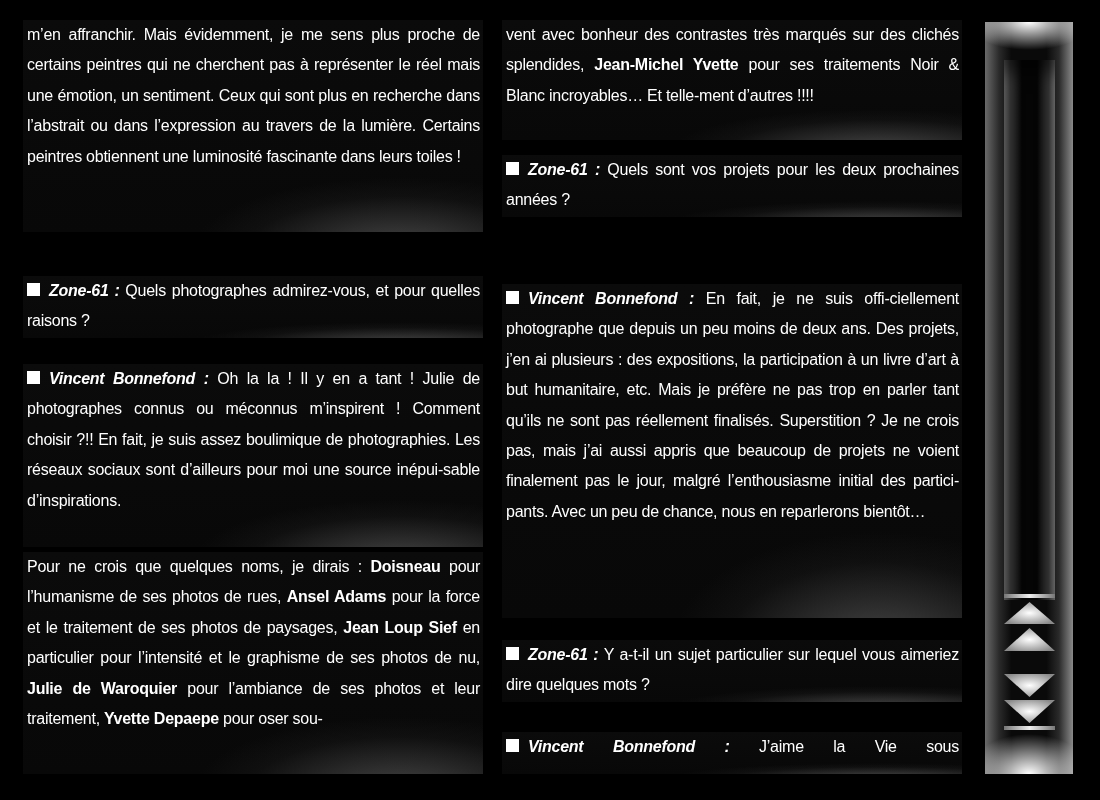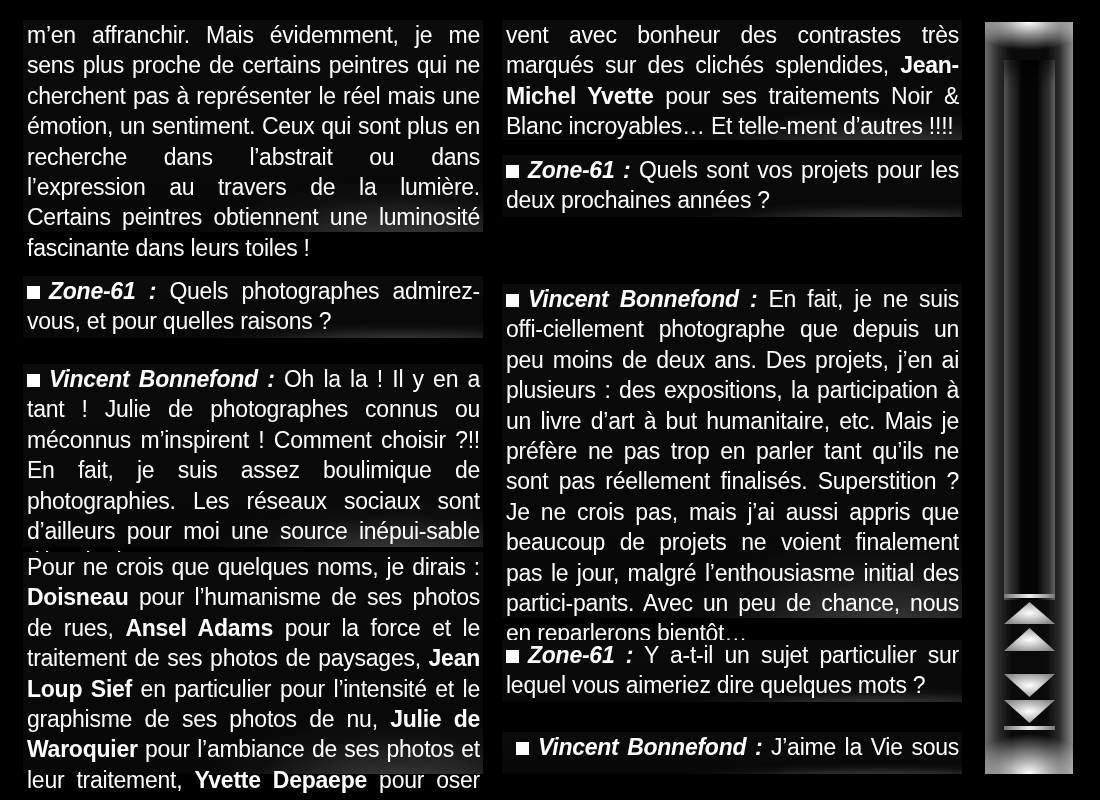--- a/index.html
+++ b/index.html
@@ -9,24 +9,24 @@
   }
   .col { position:absolute; top:20px; }
   .col-left { left:23px; width:460px; }
   .col-right { left:502px; width:460px; }
   .block {
     position:absolute; left:0; width:460px; box-sizing:border-box;
     padding:0 3px 0 4px;
     background:
       radial-gradient(ellipse 60% 45% at 82% 108%, rgba(120,120,120,0.55), rgba(60,60,60,0.15) 55%, rgba(0,0,0,0) 75%),
       linear-gradient(to bottom, #0b0b0b, #080808);
-    font-size:23px; line-height:30.4px; text-align:justify; letter-spacing:-0.25px;
+    font-size:16px; line-height:30.4px; text-align:justify; letter-spacing:-0.25px;
   }
   .block p { margin:0; text-align:justify; text-align-last:left; }
-  .block p.full { text-align-last:justify;margin-left:10px; }
+  .block p.full { text-align-last:justify; }
   .sq { display:inline-block; width:13px; height:13px; background:#fff; margin-right:9px; vertical-align:0px; }
   .who { font-weight:bold; font-style:italic; }
   .name { font-weight:bold; }
 
   
   .scroll {
     position:absolute; left:985px; top:22px; width:88px; height:752px;
     background:
       radial-gradient(ellipse 70% 28px at 50% 0px, #fff, rgba(255,255,255,0) 100%),
       radial-gradient(ellipse 70% 40px at 50% 100%, #fff, rgba(255,255,255,0) 100%),

